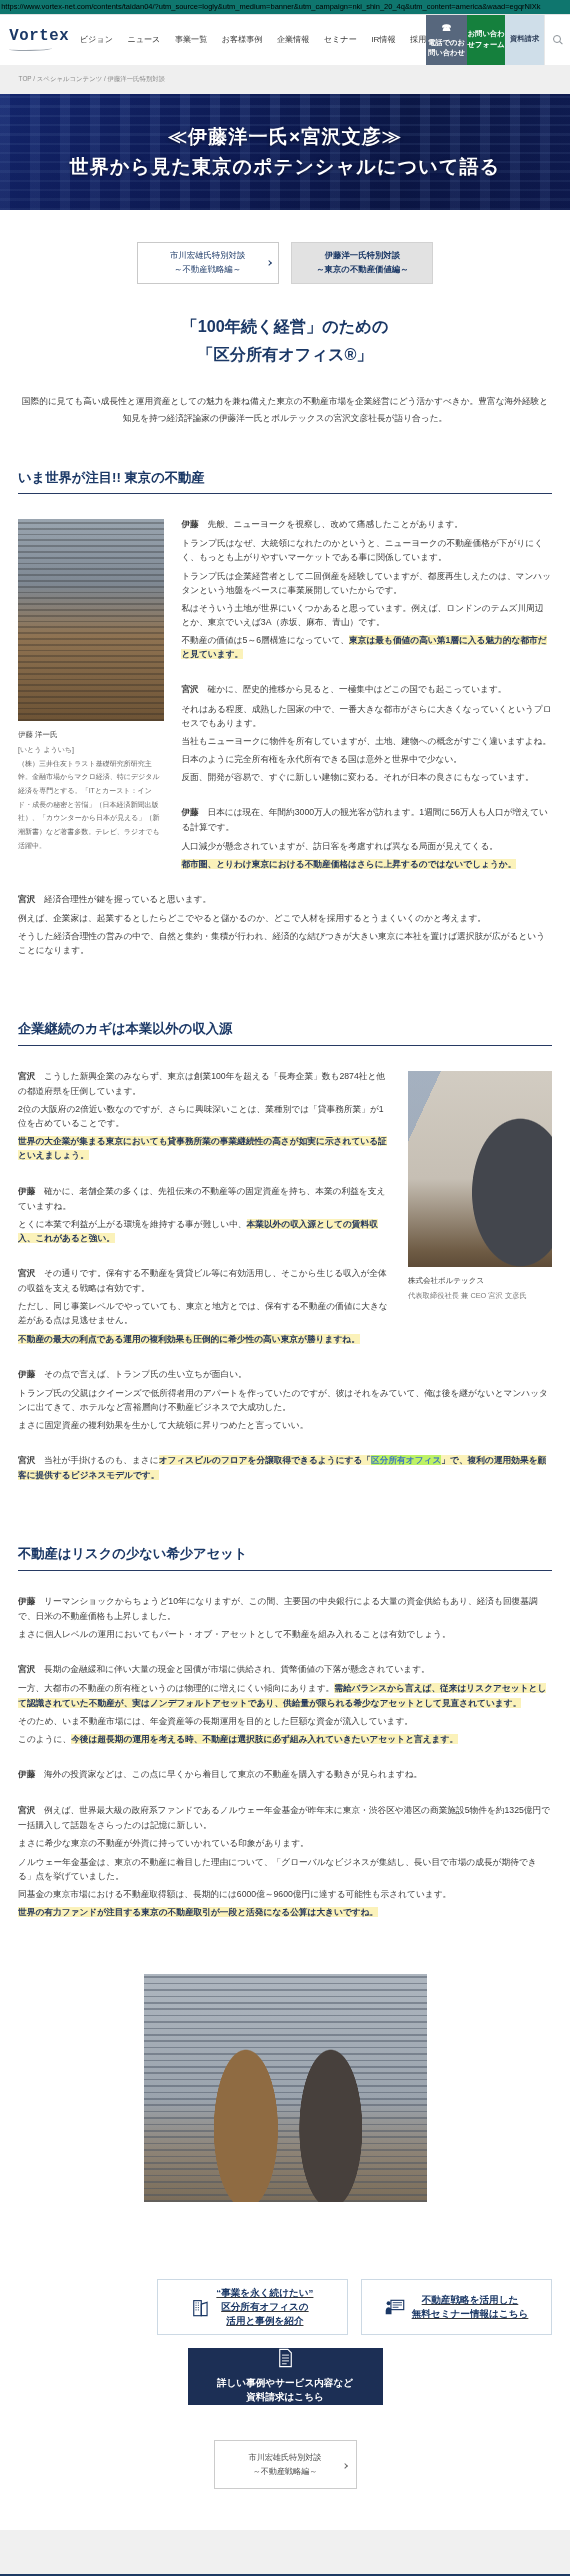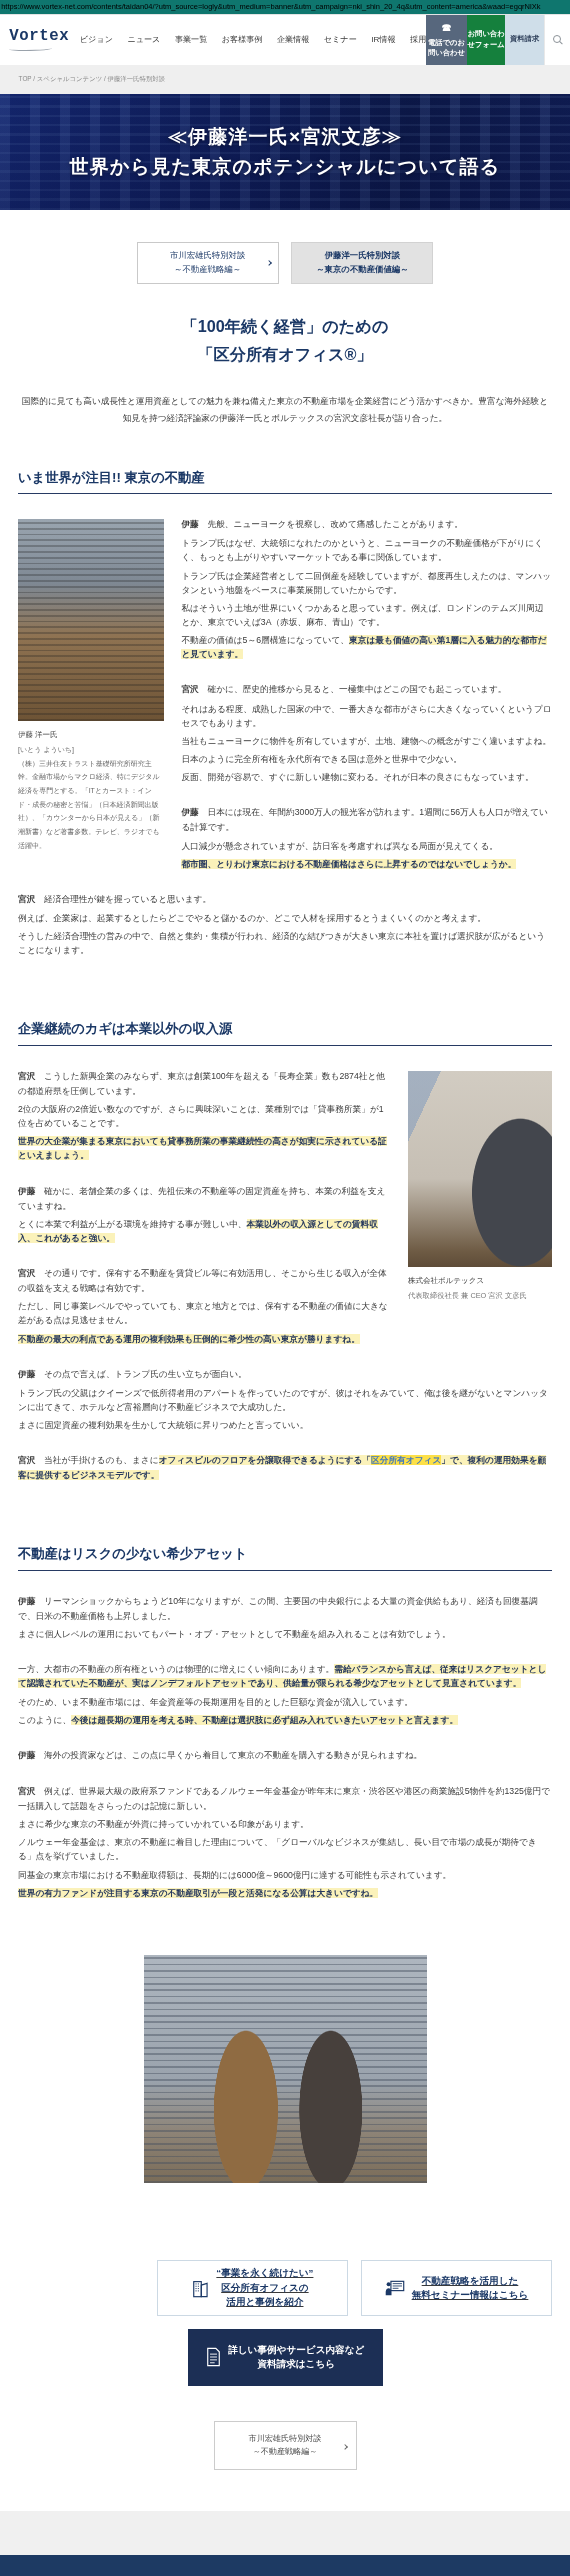--- a/index.html
+++ b/index.html
@@ -49,21 +49,21 @@
 
   .page-title { text-align:center; margin-top:28px; font-size:16.2px; font-weight:bold; color:#1b3866; line-height:1.75; }
   .lead { text-align:center; margin-top:24.4px; font-size:8.7px; line-height:1.95; color:#3a3a3a; }
 
   .sec-head { margin-top:42px; font-size:13.3px; font-weight:bold; color:#1b3866; padding-bottom:6.4px; border-bottom:1.7px solid #273a63; }
   .sec-body { margin-top:23px; overflow:hidden; font-size:8.7px; line-height:1.62; }
   .sec-body .block { margin-bottom:21px; }
   .sec-body .line { margin-bottom:4.1px; }
   .sp { font-weight:bold;font-family:Liberation Mono, monospace; }
   .hl { background:#fbf2ba; font-weight:bold; color:#27395e; }
-  .hlb { background:#fde047; font-weight:bold; color:#4178be; }
+  .hlb { background:#bef264; font-weight:bold; color:#4178be; }
 
   figure { margin:0; }
   .fig-left { float:left; width:146px; margin:2.3px 17.4px 8.1px 0; }
   .fig-right { float:right; width:144px; margin:2.3px 0 8.1px 16.2px; }
   .ph { width:100%; }
   .ph-ito { height:202px; background:
       repeating-linear-gradient(0deg, rgba(30,30,30,0.28) 0 1.7px, rgba(0,0,0,0) 1.7px 5.8px),
       linear-gradient(180deg, #9aa5b0 0%, #7e8893 32%, #8f7352 58%, #6d5335 100%); }
   .ph-miya { height:196px; background:
       linear-gradient(115deg, rgba(120,150,190,0.5) 0 14%, rgba(0,0,0,0) 14%),
@@ -78,21 +78,21 @@
       radial-gradient(ellipse 53px 131px at 36% 68%, #8f6b42 0 60%, rgba(0,0,0,0) 61%),
       radial-gradient(ellipse 52px 131px at 66% 68%, #47403c 0 60%, rgba(0,0,0,0) 61%),
       repeating-linear-gradient(0deg, rgba(70,80,95,0.45) 0 1.7px, rgba(0,0,0,0) 1.7px 6.4px),
       linear-gradient(180deg, #aeb6bf 0%, #9aa3ad 55%, #8d8376 78%, #7a6c58 100%); }
 
   
   .cta-row { display:flex; justify-content:flex-end; gap:12.8px; margin-top:77px;text-decoration:underline; }
   .cta-card { width:191px; height:56px; border:1.2px solid #ccd9e4; background:#fff; display:flex; align-items:center; justify-content:center; gap:7px; cursor:pointer; }
   .cta-text { color:#1b3866; font-weight:bold; font-size:9.6px; line-height:1.5; text-align:center; }
   .icon-svg { flex:0 0 auto; }
-  .banner { width:195px; height:57px; background:#1c2f55; margin:12.8px auto 0; display:flex; align-items:center; justify-content:center; gap:7.5px; cursor:pointer; }
+  .banner { width:195px; height:57px; background:#1c2f55; margin:12.8px auto 0; display:flex; align-items:center; justify-content:center; gap:7.5px; cursor:pointer;flex-direction:column; }
   .banner .cta-text { color:#fff; }
   .back-btn { width:143px; margin:35px auto 0; border:0.6px solid #ccc; background:#fff; padding:10px 5.8px; text-align:center; font-size:8.1px; color:#4a4a4a; line-height:1.7; position:relative; cursor:pointer; }
   .back-btn .chev { position:absolute; right:8.1px; top:23px; border-color:#666; }
 
   .gray-band { background:#f0f0f0; height:44px; margin-top:41px; }
 
   
   .footer { background:#1d3a63; color:#fff; padding:44px 27px 0; }
 </style>
 </head>
@@ -238,20 +238,21 @@
   </div>
 
   <h2 class="sec-head">不動産はリスクの少ない希少アセット</h2>
   <div class="sec-body">
     <div>
         <div class="block">
           <div class="line"><span class="sp">伊藤</span><span>　リーマンショックからちょうど10年になりますが、この間、主要国の中央銀行による大量の資金供給もあり、経済も回復基調で、日米の不動産価格も上昇しました。</span></div>
           <div class="line"><span>まさに個人レベルの運用においてもパート・オブ・アセットとして不動産を組み入れることは有効でしょう。</span></div>
         </div>
         <div class="block">
+          <div class="line"><span class="sp">宮沢</span><span>　長期の金融緩和に伴い大量の現金と国債が市場に供給され、貨幣価値の下落が懸念されています。</span></div>
           <div class="line"><span>一方、大都市の不動産の所有権というのは物理的に増えにくい傾向にあります。</span><span class="hl">需給バランスから言えば、従来はリスクアセットとして認識されていた不動産が、実はノンデフォルトアセットであり、供給量が限られる希少なアセットとして見直されています。</span></div>
           <div class="line"><span>そのため、いま不動産市場には、年金資産等の長期運用を目的とした巨額な資金が流入しています。</span></div>
           <div class="line"><span>このように、</span><span class="hl">今後は超長期の運用を考える時、不動産は選択肢に必ず組み入れていきたいアセットと言えます。</span></div>
         </div>
         <div class="block">
           <div class="line"><span class="sp">伊藤</span><span>　海外の投資家などは、この点に早くから着目して東京の不動産を購入する動きが見られますね。</span></div>
         </div>
         <div class="block">
           <div class="line"><span class="sp">宮沢</span><span>　例えば、世界最大級の政府系ファンドであるノルウェー年金基金が昨年末に東京・渋谷区や港区の商業施設5物件を約1325億円で一括購入して話題をさらったのは記憶に新しい。</span></div>
           <div class="line"><span>まさに希少な東京の不動産が外資に持っていかれている印象があります。</span></div>

